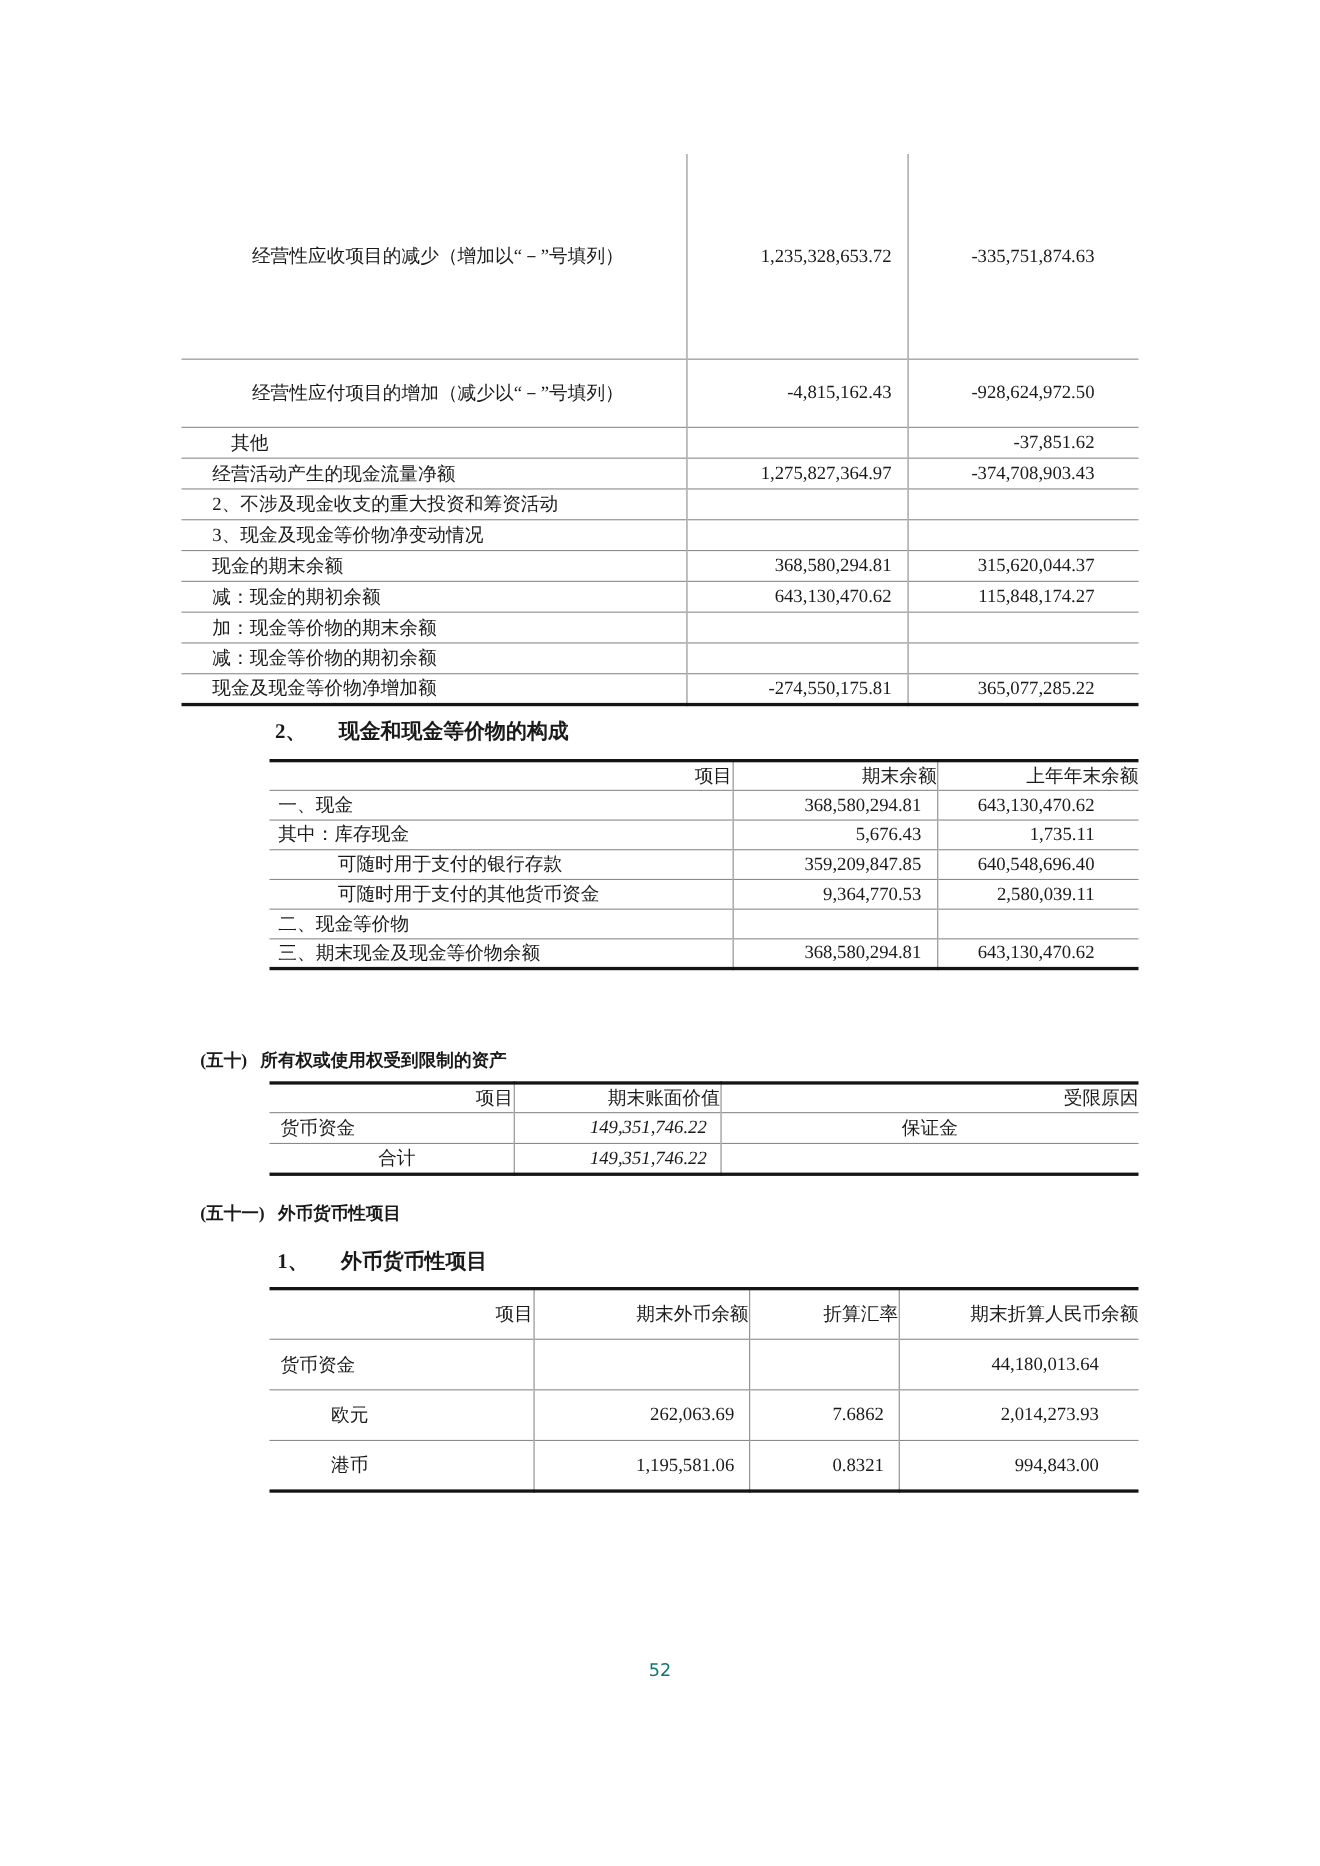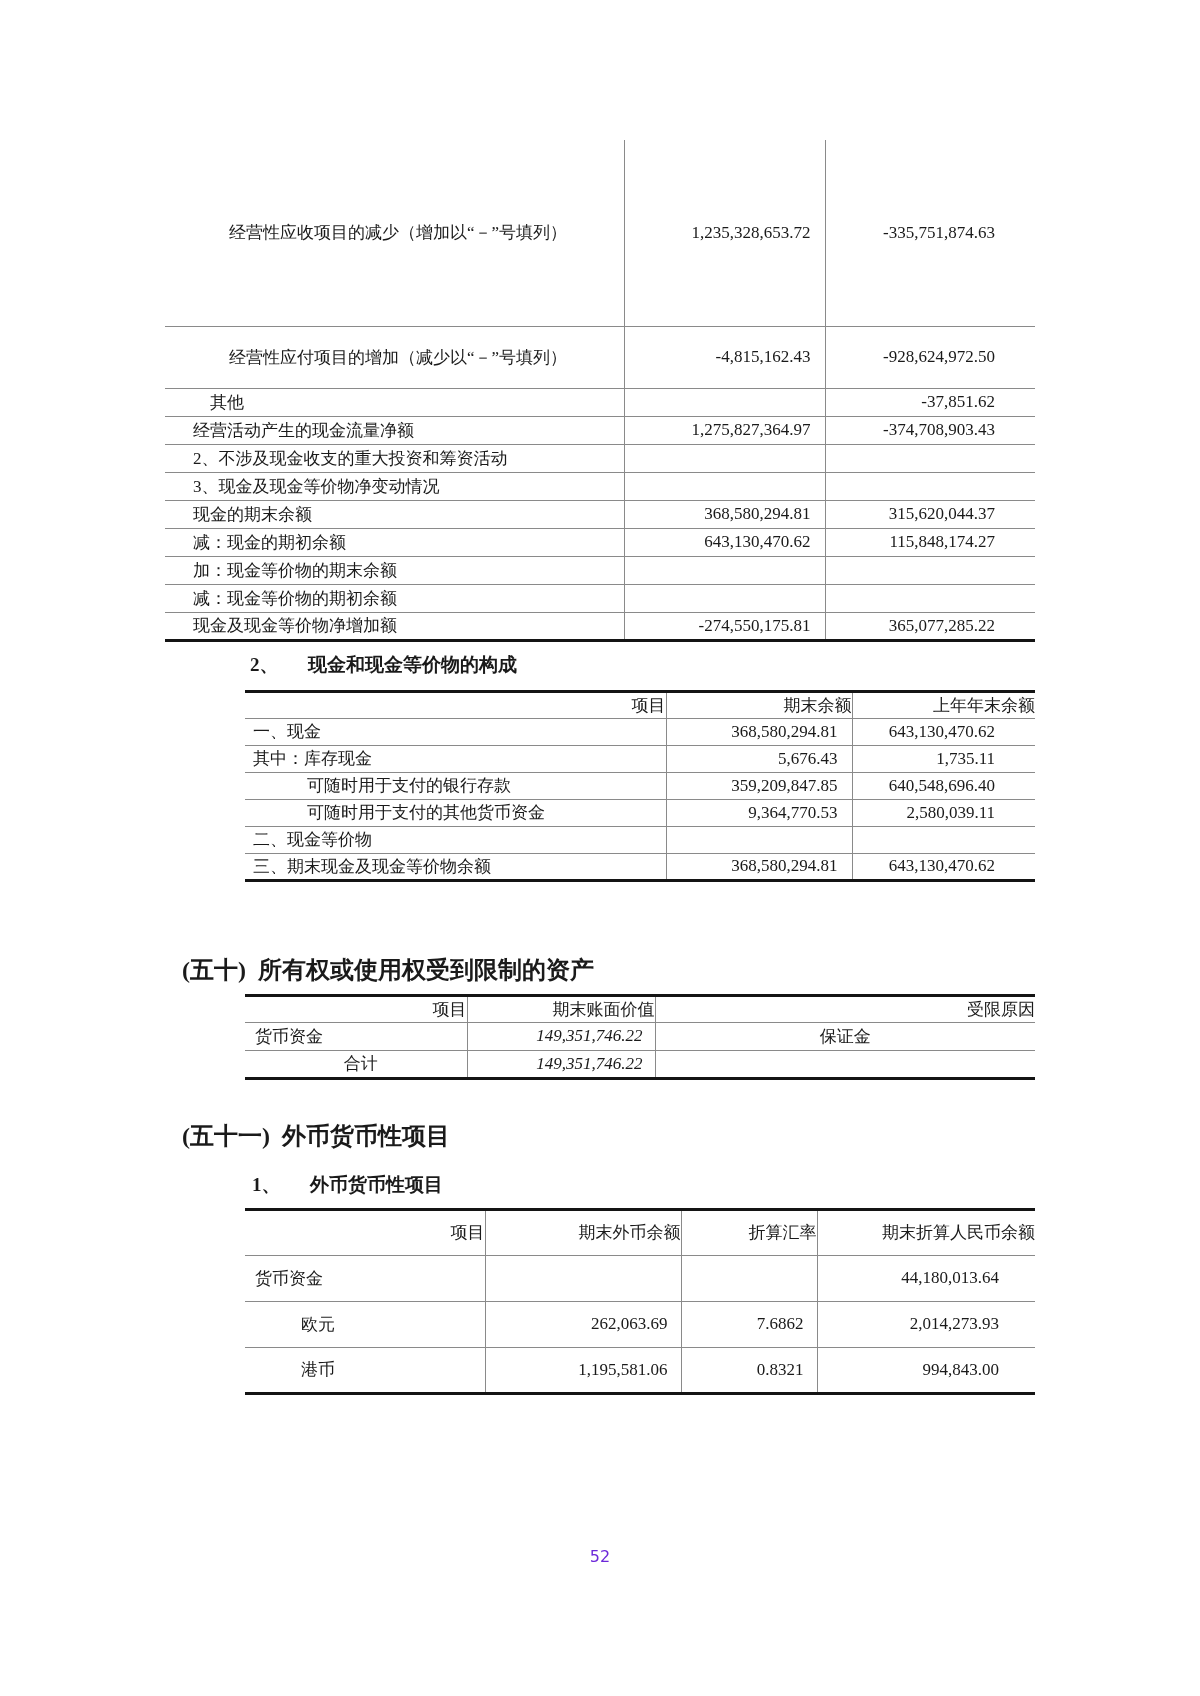--- a/index.html
+++ b/index.html
@@ -40,34 +40,34 @@
   .t3 tr { height:27px; }
   .t3 tbody tr { height:28px; }
   .t4 tr { height:46px; }
 
   
   .t1 { margin:140px 0 0 165px; width:870px; }
   .h2sec   { margin:10px 0 0 250px; }
   .t2 { margin:12px 0 0 245px; width:790px; }
   .h50     { margin:72px 0 0 182px; }
   .t3 { margin:8px 0 0 245px; width:790px; }
-  .h51     { margin:40px 0 0 182px; }
+  .h51     { margin:24px 0 0 182px; }
   .h51sub  { margin:20px 0 0 252px; }
   .t4 { margin:10px 0 0 245px; width:790px; }
 
   
   .sec-h { display:flex; font-weight:bold; align-items:baseline; }
   .h2sec, .h51sub { font-size:19px; }
   .h2sec .num, .h51sub .num { flex:0 0 58px; }
-  .h50, .h51 { font-size:24px; }
+  .h50, .h51 { font-size:16px; }
   .h50 .num, .h51 .num { flex:0 0 auto; margin-right:12px; }
 
   .pagenum {
     margin-top:152px; text-align:center;
-    font-family:"DejaVu Sans","Liberation Sans",sans-serif; font-size:16px; color:#6d28d9;
+    font-family:"DejaVu Sans","Liberation Sans",sans-serif; font-size:16px; color:#0f766e;
   }
 </style>
 </head>
 <body>
 
 <div class="page">
 
   <table class="t t1">
     <colgroup>
         <col style="width:459px">

